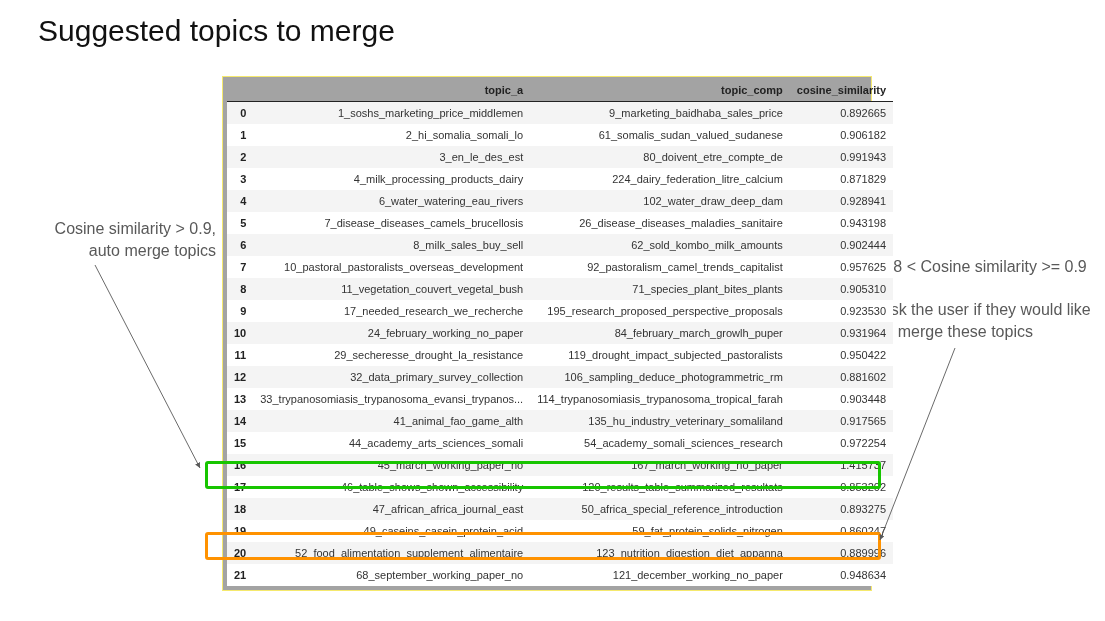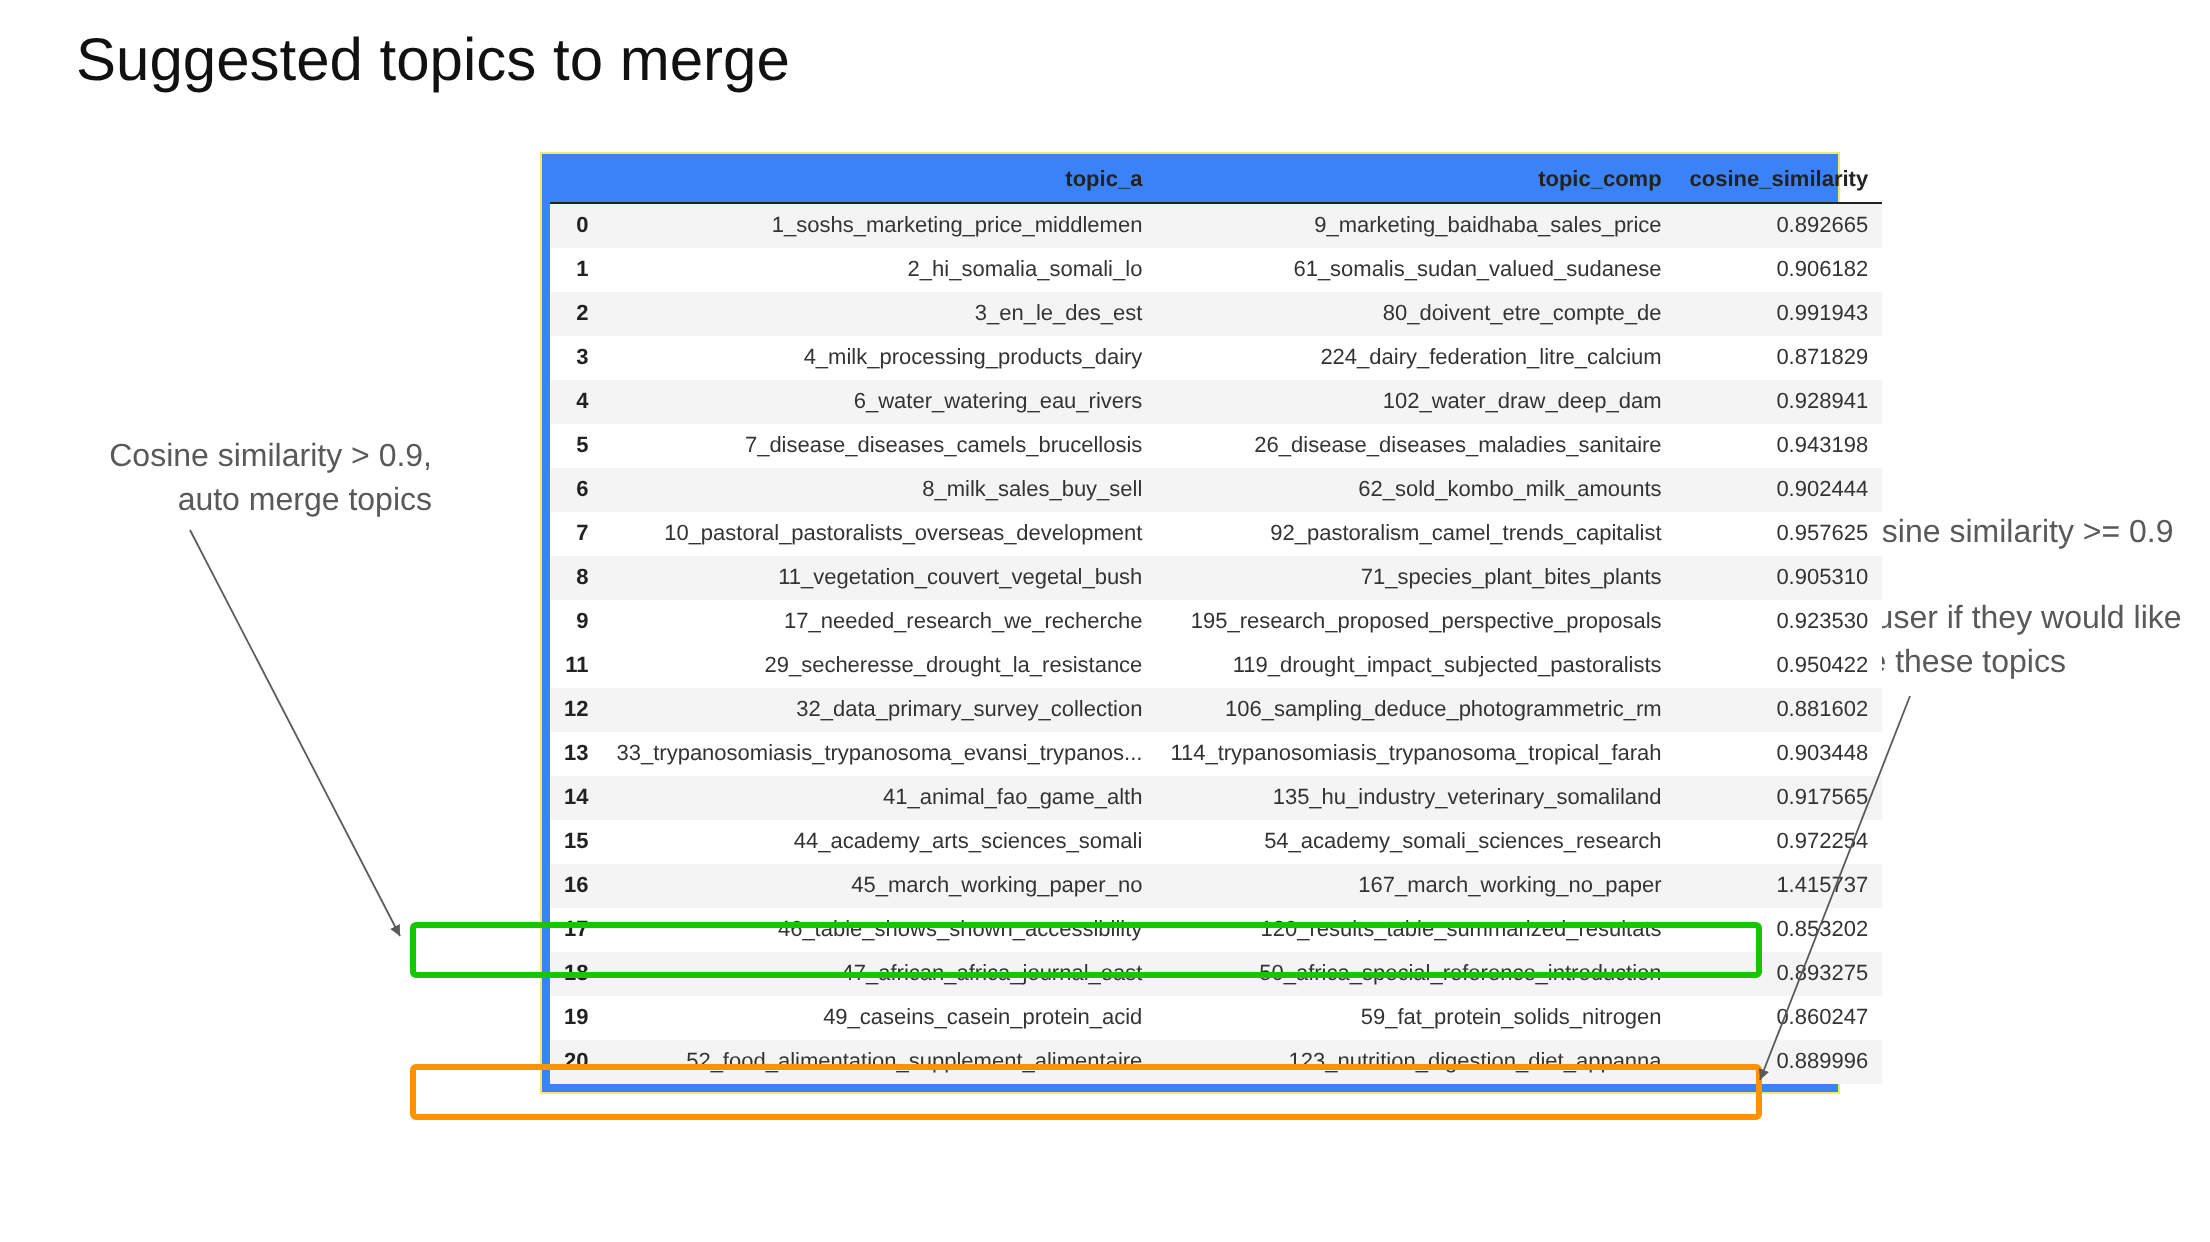--- a/index.html
+++ b/index.html
@@ -23,24 +23,23 @@
     font-size: 30px;
     font-weight: 400;
     color: #111;
   }
   .table-wrap {
     position: absolute;
     left: 222px;
     top: 76px;
     width: 650px;
     border: 1px solid #f5e96d;
-    background: #3b82f6;
+    background: #a3a3a3;
     padding: 4px 4px 4px 4px;
     box-sizing: border-box;
-    margin-left: 48px;
   }
   table {
     border-collapse: separate;
     border-spacing: 0;
     width: 100%;
     font-size: 11px;
   }
   thead th {
     font-weight: 700;
     text-align: right;
@@ -186,20 +185,26 @@
             <td>11_vegetation_couvert_vegetal_bush</td>
             <td>71_species_plant_bites_plants</td>
             <td>0.905310</td>
           </tr>
           <tr class="odd">
             <td class="idx">9</td>
             <td>17_needed_research_we_recherche</td>
             <td>195_research_proposed_perspective_proposals</td>
             <td>0.923530</td>
           </tr>
+          <tr class="even">
+            <td class="idx">10</td>
+            <td>24_february_working_no_paper</td>
+            <td>84_february_march_growlh_puper</td>
+            <td>0.931964</td>
+          </tr>
           <tr class="odd">
             <td class="idx">11</td>
             <td>29_secheresse_drought_la_resistance</td>
             <td>119_drought_impact_subjected_pastoralists</td>
             <td>0.950422</td>
           </tr>
           <tr class="even">
             <td class="idx">12</td>
             <td>32_data_primary_survey_collection</td>
             <td>106_sampling_deduce_photogrammetric_rm</td>
@@ -245,20 +250,26 @@
             <td class="idx">19</td>
             <td>49_caseins_casein_protein_acid</td>
             <td>59_fat_protein_solids_nitrogen</td>
             <td>0.860247</td>
           </tr>
           <tr class="even">
             <td class="idx">20</td>
             <td>52_food_alimentation_supplement_alimentaire</td>
             <td>123_nutrition_digestion_diet_appanna</td>
             <td>0.889996</td>
+          </tr>
+          <tr class="odd">
+            <td class="idx">21</td>
+            <td>68_september_working_paper_no</td>
+            <td>121_december_working_no_paper</td>
+            <td>0.948634</td>
           </tr>
         </tbody>
     </table>
   </div>
 
   <div class="hl-green" style="left:205px; top:461px; width:670px; height:22px;"></div>
   <div class="hl-orange" style="left:205px; top:532px; width:670px; height:22px;"></div>
 
   <svg class="arrow" style="left:0; top:0;" width="1105" height="621">
     <defs>

